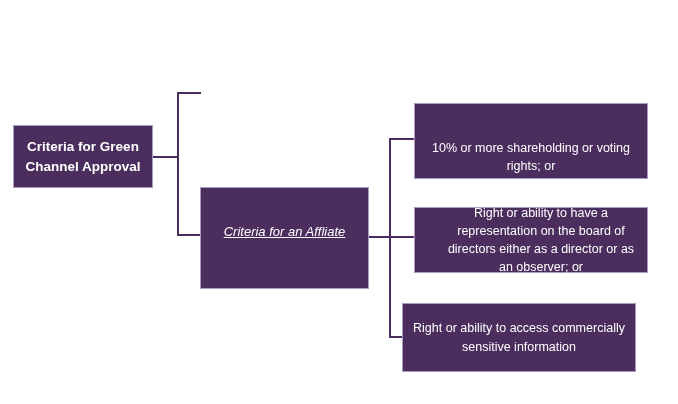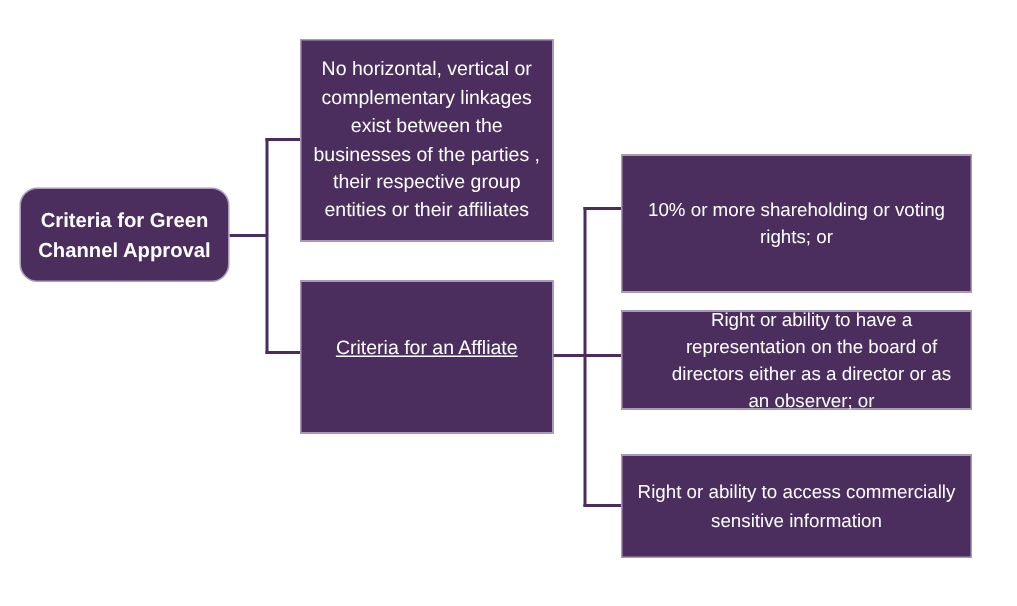--- a/index.html
+++ b/index.html
@@ -26,40 +26,40 @@
     justify-content: center;
     text-align: center;
     box-sizing: border-box;
     padding: 3px 5px;
     line-height: 1.45;
   }
   .box-root {
     left: 13px; top: 125px; width: 140px; height: 63px;
     font-weight: bold;
     font-size: 13.5px;
-    border-radius: 12px;
   }
   .box-linkages {
     left: 200px; top: 26px; width: 169px; height: 135px;
     font-size: 13px;
   }
   .box-affiliate {
     left: 200px; top: 187px; width: 169px; height: 102px;
     font-size: 13px;
   }
   .box-affiliate .box-title {
     text-decoration: underline;
     margin-bottom: 12px;
+    font-style: italic;
   }
   .box-criterion {
     font-size: 12.5px;
   }
-  .box-crit-0 { left: 414px; top: 103px; width: 234px; height: 92px; }
+  .box-crit-0 { left: 414px; top: 103px; width: 234px; height: 76px; justify-content: flex-end; }
   .box-crit-1 { left: 414px; top: 207px; width: 234px; height: 66px; padding-left: 25px; }
-  .box-crit-2 { left: 414px; top: 303px; width: 234px; height: 69px; }
+  .box-crit-2 { left: 402px; top: 303px; width: 234px; height: 69px; }
   .connector {
     position: absolute;
     background: #4a2d5e;
   }
   .c-root-stub   { left: 153px; top: 156px; width: 25px; height: 2px; }
   .c-v1          { left: 177px; top:  92px; width:  2px; height: 144px; }
   .c-a1          { left: 177px; top:  92px; width: 24px; height: 2px; }
   .c-a2          { left: 177px; top: 234px; width: 24px; height: 2px; }
   .c-mid-h       { left: 368px; top: 236px; width: 47px; height: 2px; }
   .c-v2          { left: 389px; top: 138px; width:  2px; height: 200px; }
@@ -77,23 +77,20 @@
   <div class="connector c-a2"></div>
   <div class="connector c-mid-h"></div>
   <div class="connector c-v2"></div>
   <div class="connector c-b1"></div>
   <div class="connector c-b3"></div>
 
   <div class="box box-root">
     <span>Criteria for Green Channel Approval</span>
   </div>
 
-  <div class="box box-linkages">
-    <span>No horizontal, vertical or complementary linkages exist between the businesses of the parties , their respective group entities or their affiliates</span>
-  </div>
 
   <div class="box box-affiliate">
     <span class="box-title">Criteria for an Affliate</span>
   </div>
 
   <div class="box box-criterion box-crit-0">
     <span>10% or more shareholding or voting rights; or</span>
   </div>
 
   <div class="box box-criterion box-crit-1">

